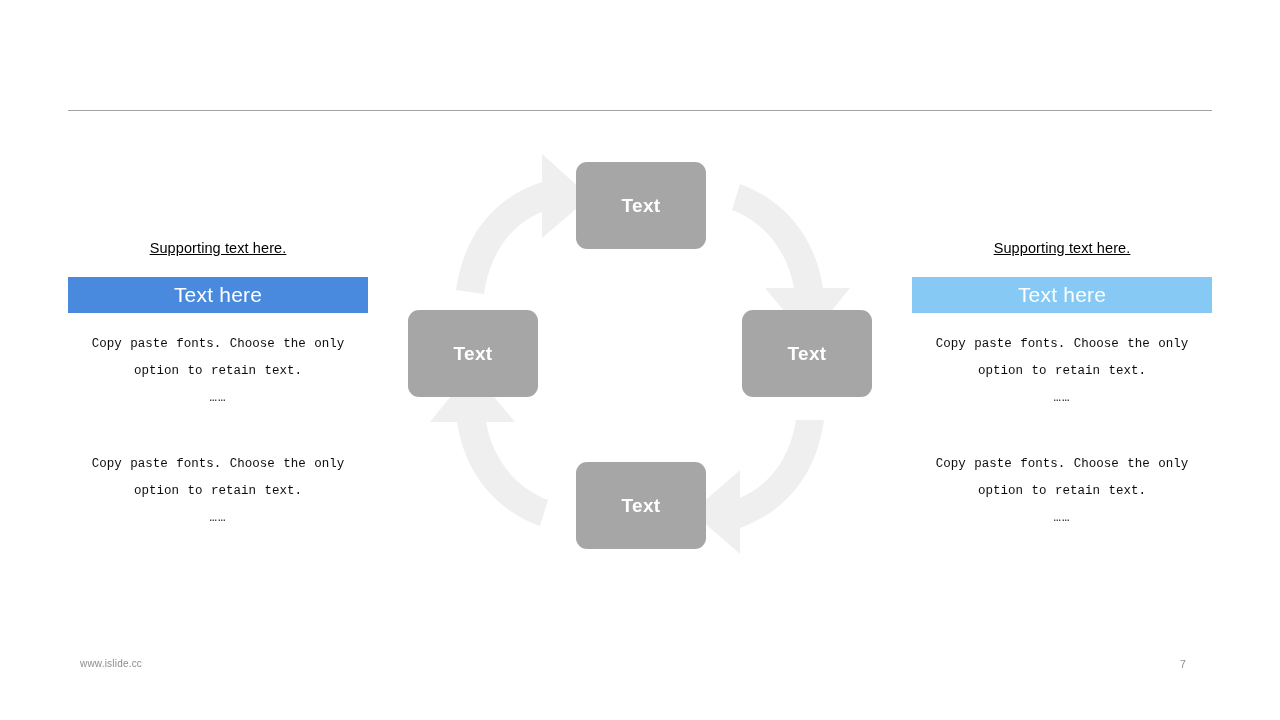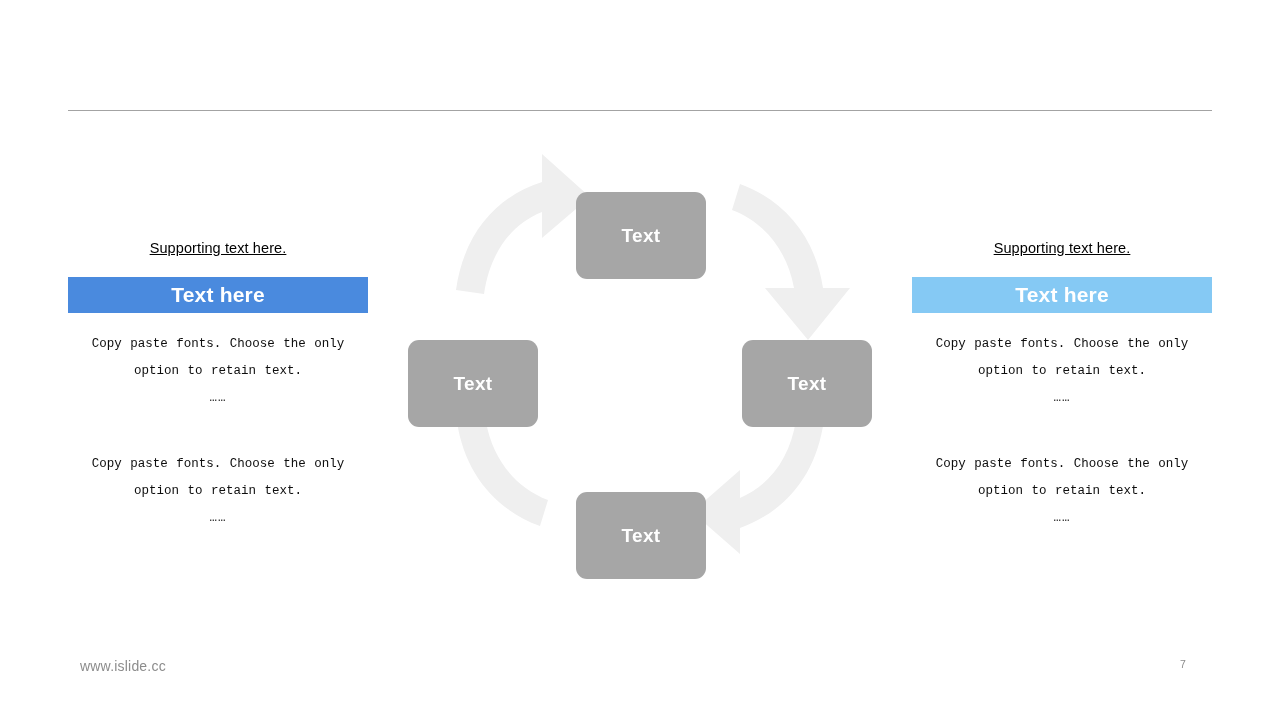--- a/index.html
+++ b/index.html
@@ -61,21 +61,21 @@
     letter-spacing: 0.1px;
     margin-bottom: 19px;
   }
 
   .accent-bar {
     width: 300px;
     height: 36px;
     line-height: 36px;
     color: #ffffff;
     font-size: 21px;
-    font-weight: bold;
+    font-weight: normal;
     letter-spacing: 0.2px;
   }
 
   .body-block {
     margin-top: 18px;
     font-size: 12.5px;
     color: #0d0d0d;
     line-height: 27px;
     padding: 0 14px;
     word-spacing: 1px;
@@ -112,33 +112,32 @@
     height: 87px;
     background: #a6a6a6;
     border-radius: 11px;
     color: #ffffff;
     font-size: 19px;
     font-weight: bold;
     display: flex;
     align-items: center;
     justify-content: center;
     letter-spacing: 0.3px;
-    margin-top: 30px;
   }
   .node-top    { left: 186px; top: 22px; }
   .node-right  { left: 352px; top: 170px; }
   .node-bottom { left: 186px; top: 322px; }
   .node-left   { left: 18px;  top: 170px; }
 
   
   .footer-left {
     position: absolute;
     left: 80px;
     top: 658px;
-    font-size: 14px;
+    font-size: 10px;
     color: #8c8c8c;
     letter-spacing: 0.2px;
   }
   .footer-right {
     position: absolute;
     left: 1180px;
     top: 658px;
     width: 40px;
     text-align: left;
     font-size: 10.5px;

